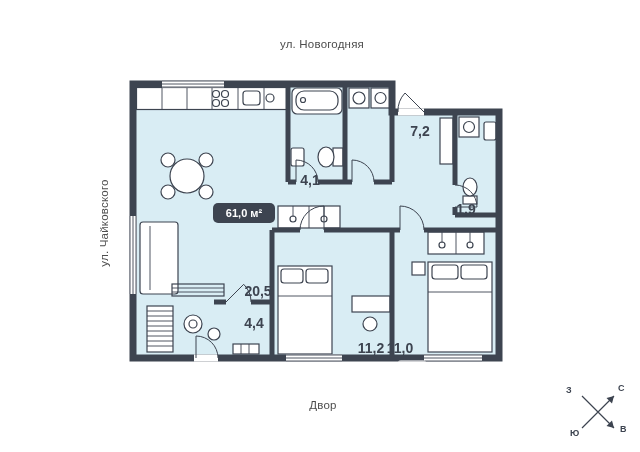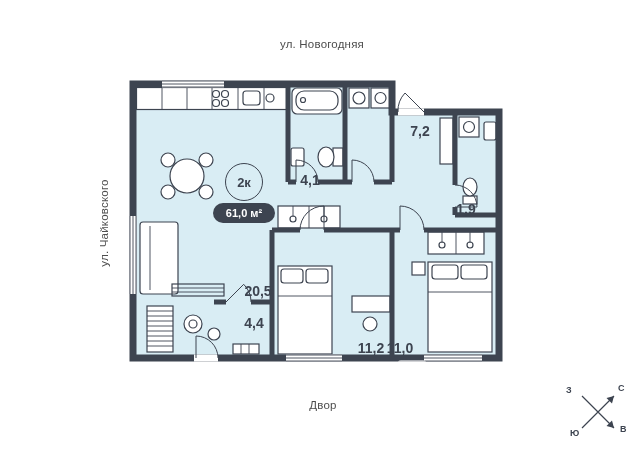--- a/index.html
+++ b/index.html
@@ -3,21 +3,21 @@
 <meta charset="utf-8">
 <style>
   html,body{margin:0;padding:0;background:#fff;font-family:"Liberation Sans",sans-serif;}
   .stage{position:relative;width:640px;height:452px;background:#fff;overflow:hidden;padding-left:46px;}
   .abs{position:absolute;}
   .street{font-size:11.5px;color:#4d4d4d;letter-spacing:.2px;text-align:center;}
   .street-left{transform:rotate(-90deg);transform-origin:center;}
   .room-num{font-size:14px;font-weight:600;color:#3d4450;text-align:center;width:40px;}
   .badge-circle{width:36px;height:36px;border:1.6px solid #3d4450;border-radius:50%;
     display:flex;align-items:center;justify-content:center;font-size:13px;font-weight:700;color:#3d4450;}
-  .badge-area{width:62px;height:20px;background:#3d4450;color:#fff;border-radius:10px;
+  .badge-area{width:62px;height:20px;background:#3d4450;color:#fff;border-radius:5px;
     display:flex;align-items:center;justify-content:center;font-size:11px;font-weight:700;}
   .compass-letter{font-size:9px;color:#3d4450;font-weight:600;}
   .wm{position:absolute;background:rgba(255,255,255,.55);border-radius:3px;}
   
   .floor{fill:#d9edf4;}
   .wext{fill:none;stroke:#3d4450;stroke-width:7;stroke-linejoin:miter;}
   .wint{fill:none;stroke:#3d4450;stroke-width:5;}
   .f{fill:#fff;stroke:#3d4450;stroke-width:1.2;}
   .fl{fill:none;stroke:#3d4450;stroke-width:1.2;}
   .thin{fill:none;stroke:#3d4450;stroke-width:0.9;}
@@ -180,21 +180,20 @@
       <path class="door" d="M324,230 V206 M324,206 A24,24 0 0 0 300,230"></path>
       <path class="door" d="M400,230 V206 M400,206 A24,24 0 0 1 424,230"></path>
       <path class="door" d="M226,302 L243.7,284.3 M243.7,284.3 A25,25 0 0 1 251,302"></path>
     </g>
   </svg>
 
   <div class="abs street" style="left:242px;top:38px;width:160px">ул. Новогодняя</div>
   <div class="abs street street-left" style="left:44px;top:217px;width:120px">ул. Чайковского</div>
   <div class="abs street" style="left:283px;top:399px;width:80px">Двор</div>
 
-  <div class="abs badge-circle" style="left:225px;top:163px">2к</div>
   <div class="abs badge-area" style="left:213px;top:203px">61,0 м²</div>
 
   <div class="abs room-num" style="left:238px;top:283px">20,5</div>
   <div class="abs room-num" style="left:234px;top:315px">4,4</div>
   <div class="abs room-num" style="left:290px;top:172px">4,1</div>
   <div class="abs room-num" style="left:400px;top:123px">7,2</div>
   <div class="abs room-num" style="left:446px;top:201px">1,9</div>
   <div class="abs room-num" style="left:351px;top:340px">11,2</div>
   <div class="abs room-num" style="left:380px;top:340px">11,0</div>
 

